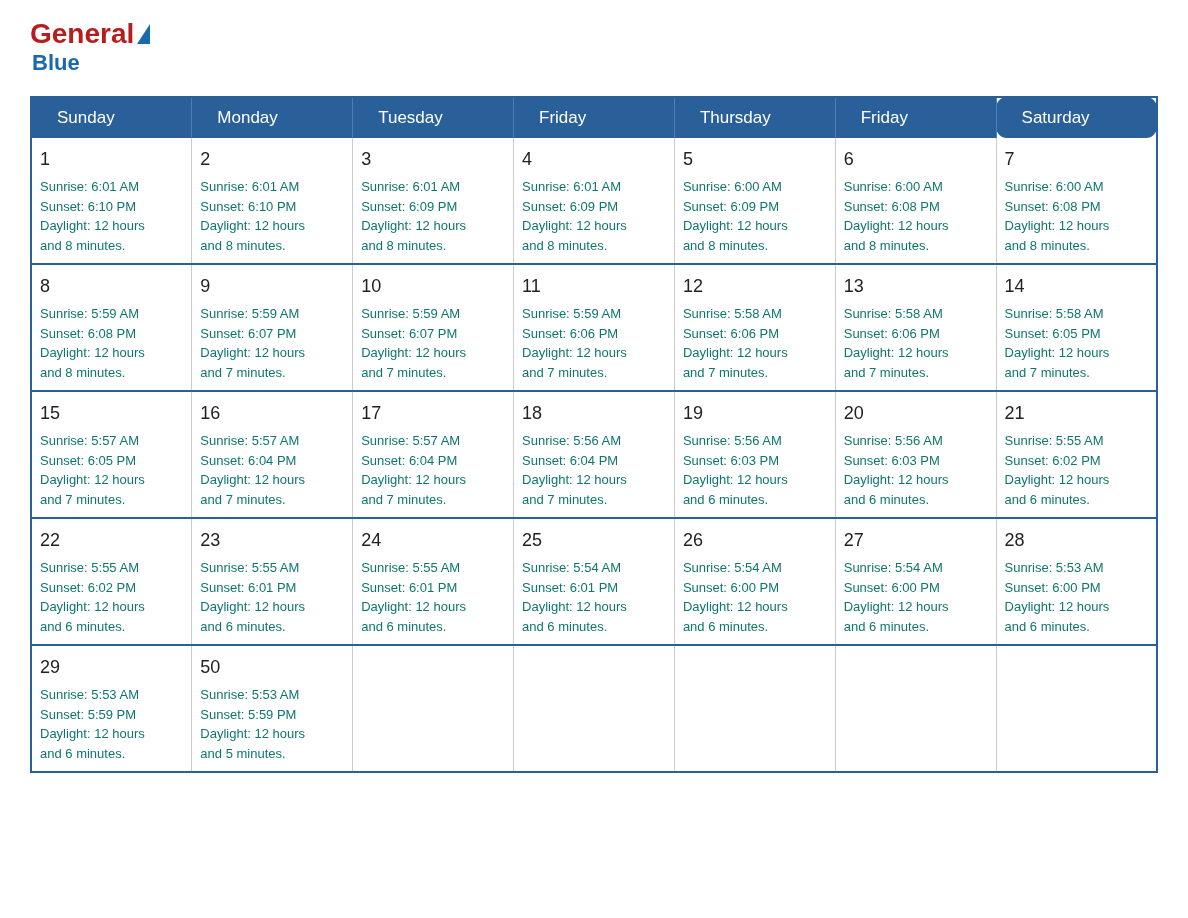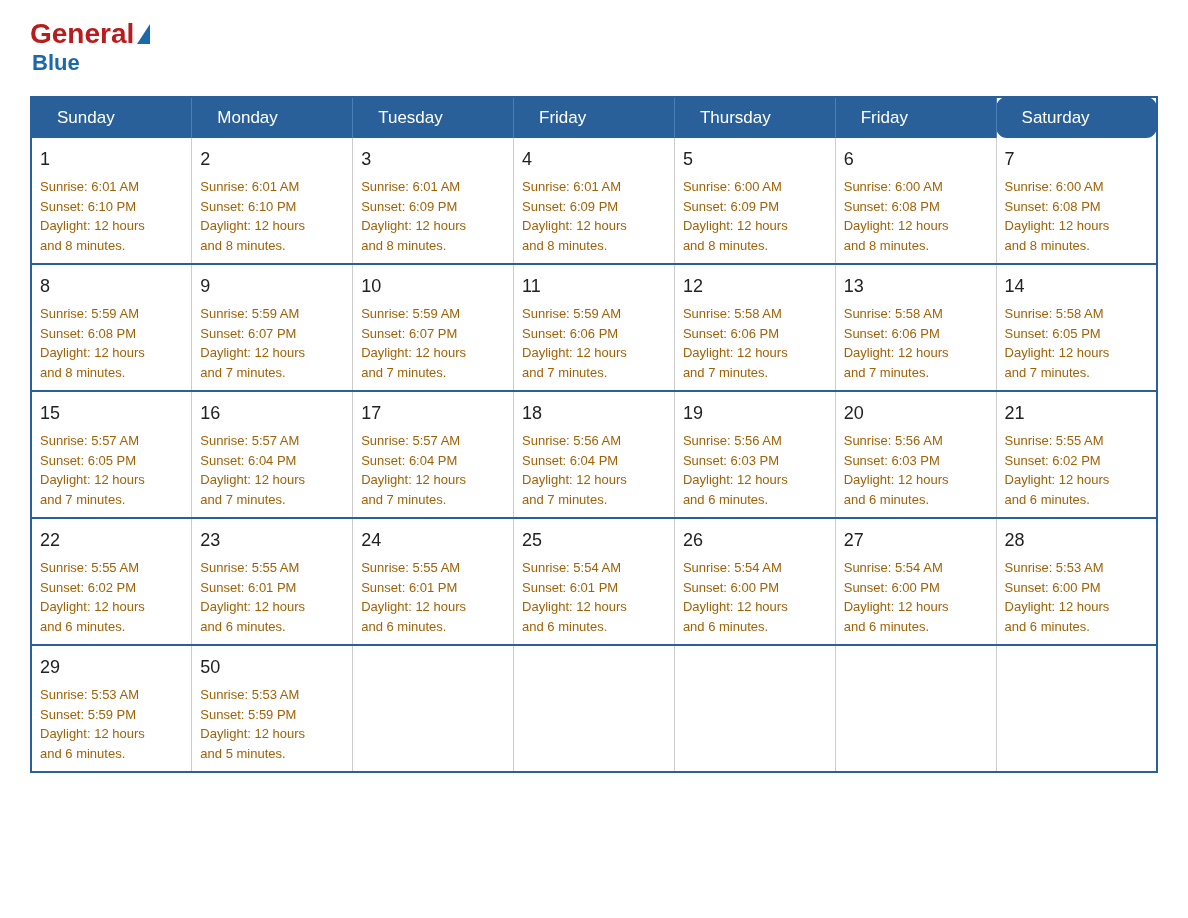--- a/index.html
+++ b/index.html
@@ -83,21 +83,21 @@
       margin-left: 45px;
     }
     .day-num {
       font-size: 18px;
       font-weight: normal;
       display: block;
       margin-bottom: 4px;
       color: #222;
     }
     .day-info {
-      color: #a16207;
+      color: #0f766e;
       font-size: 13px;
     }
     .empty-cell {
       background: #fff;
     }
   </style>
 </head>
 <body>
 
 <div class="header">

